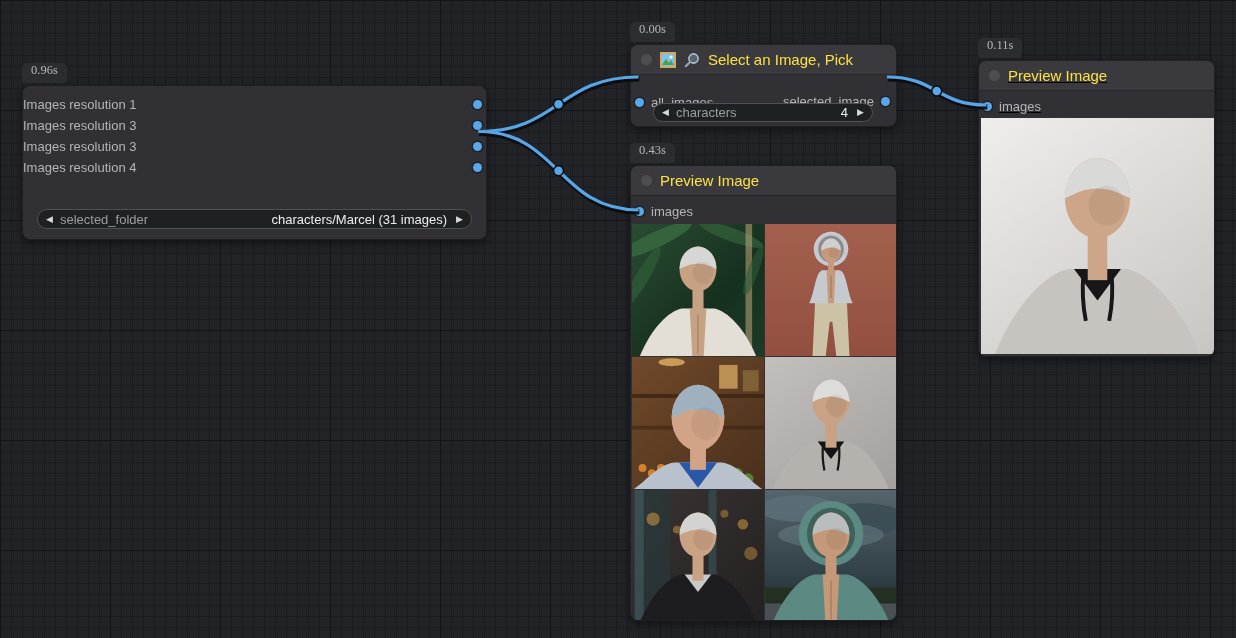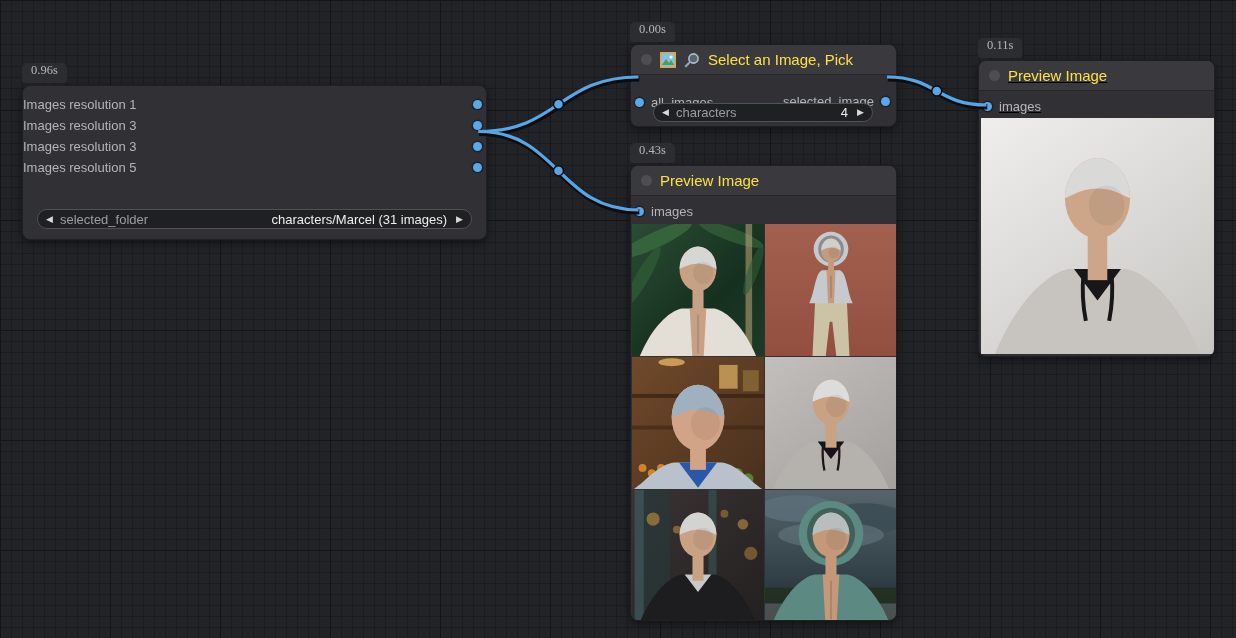--- a/index.html
+++ b/index.html
@@ -75,21 +75,21 @@
         </div>
         <div class="slot out">
           <span class="lbl">Images resolution 3</span>
           <span class="dot"></span>
         </div>
         <div class="slot out">
           <span class="lbl">Images resolution 3</span>
           <span class="dot"></span>
         </div>
         <div class="slot out">
-          <span class="lbl">Images resolution 5</span>
+          <span class="lbl">Images resolution 4</span>
           <span class="dot"></span>
         </div>
       </div>
       <div class="widget" style="left:14px;right:14px;top:123px;">
         <span class="arr">◀</span>
         <span>selected_folder</span>
         <span class="val">characters/Marcel (31 images)</span>
         <span class="arr r">▶</span>
       </div>
     </div>

